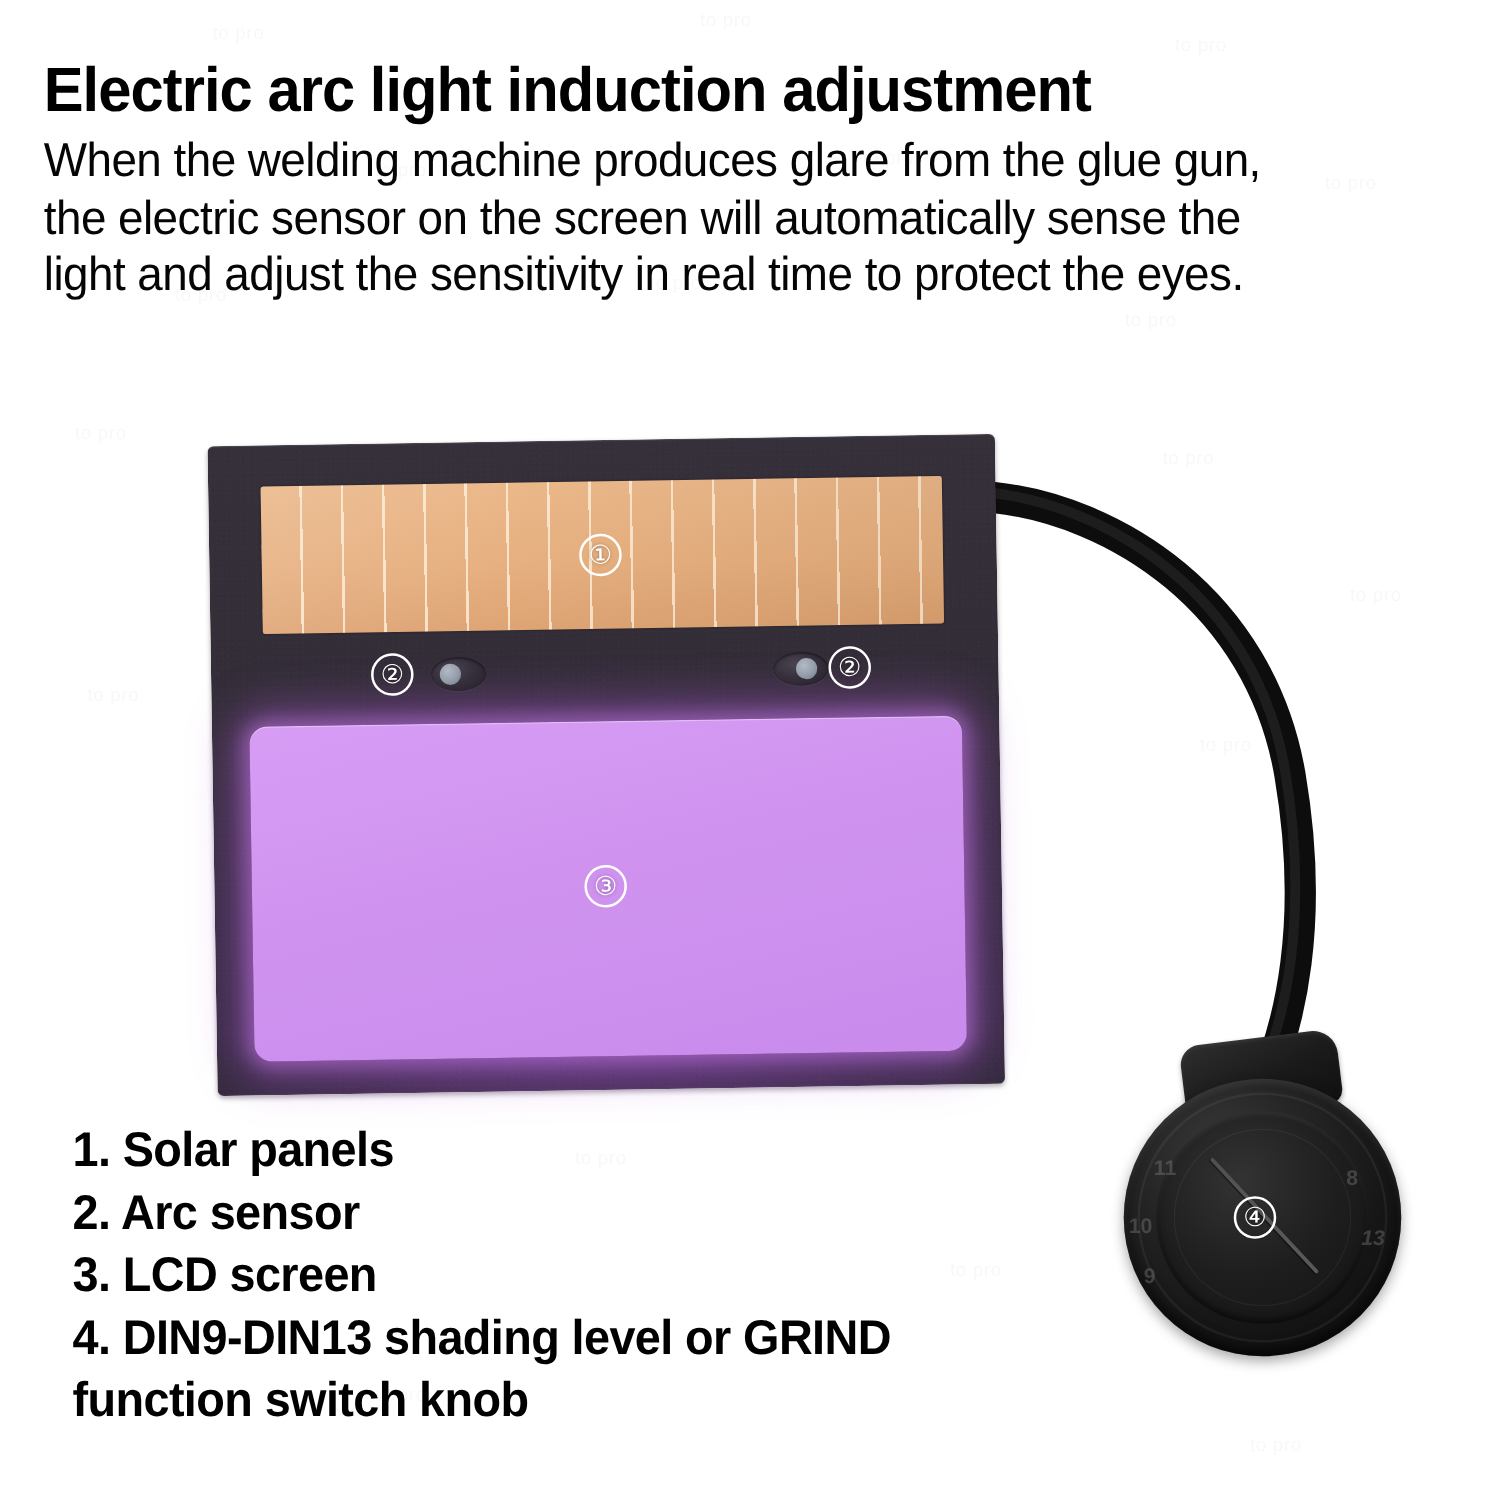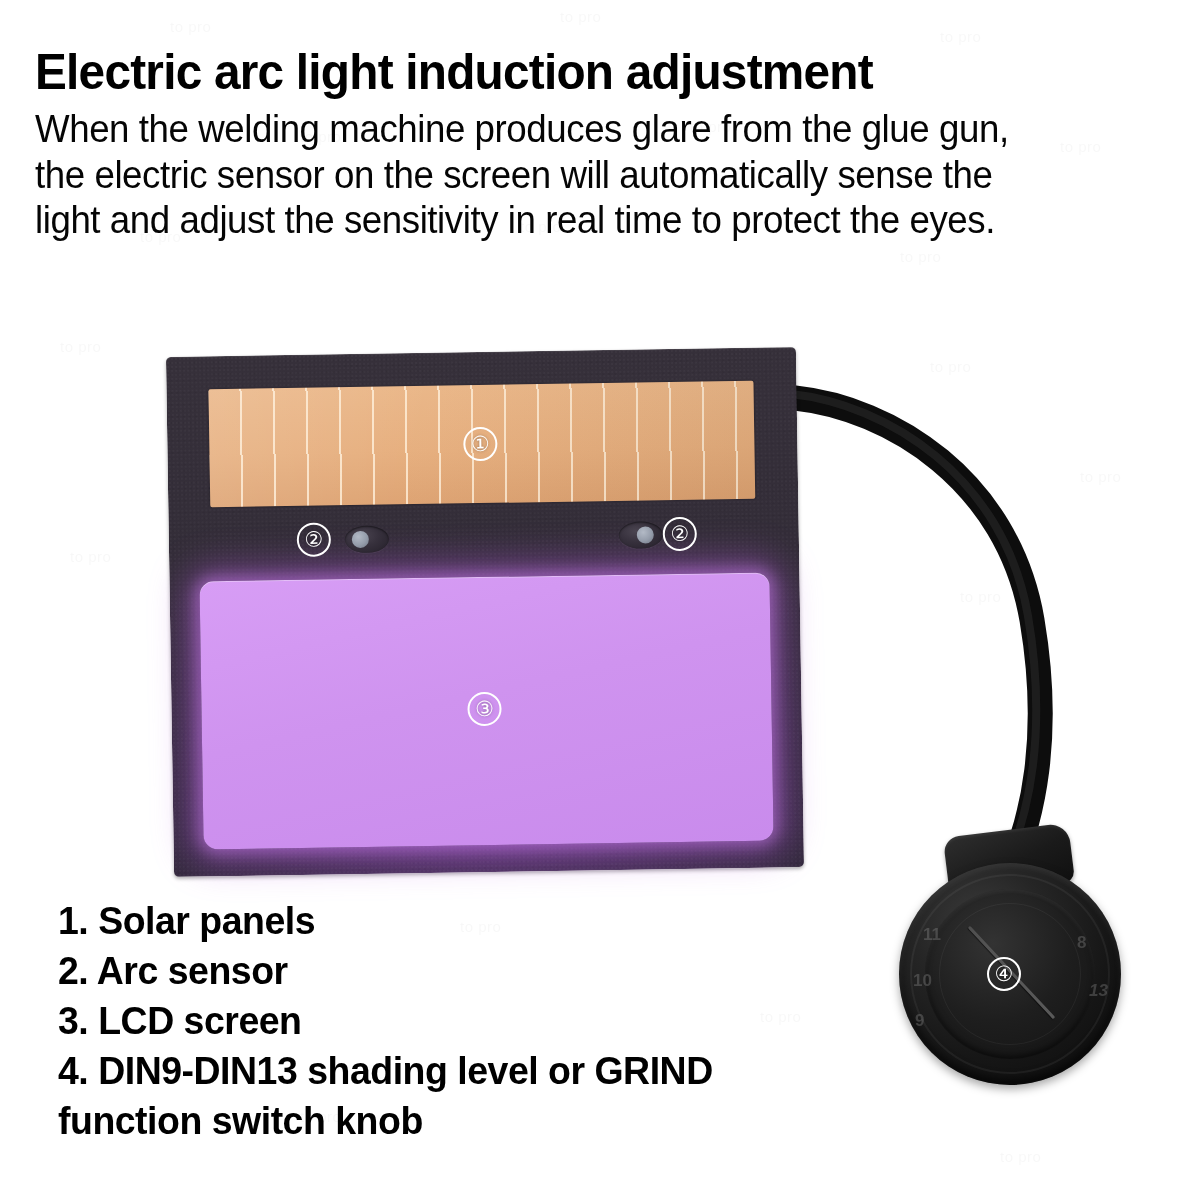--- a/index.html
+++ b/index.html
@@ -369,21 +369,21 @@
 
     <div class="knob-assembly">
       <div class="strain-relief"></div>
       <div class="knob-body">
         <div class="knob-ring-outer"></div>
         <div class="knob-ring-mid"></div>
         <div class="knob-ring-inner"></div>
         <div class="knob-pointer"></div>
         <div class="knob-ticks">
           <span class="knob-num" style="left:16px; top:148px;">9</span>
-          <span class="knob-num" style="left:14px; top:108px;">10</span>
+          <span class="knob-num" style="left:4px; top:108px;">10</span>
           <span class="knob-num" style="left:24px; top:62px;">11</span>
           <span class="knob-num" style="left:178px; top:70px;">8</span>
           <span class="knob-num" style="left:190px; top:118px;font-style:italic;">13</span>
         </div>
         <div class="callout" style="left:88px; top:94px;">④</div>
       </div>
     </div>
 
   </div>
 

